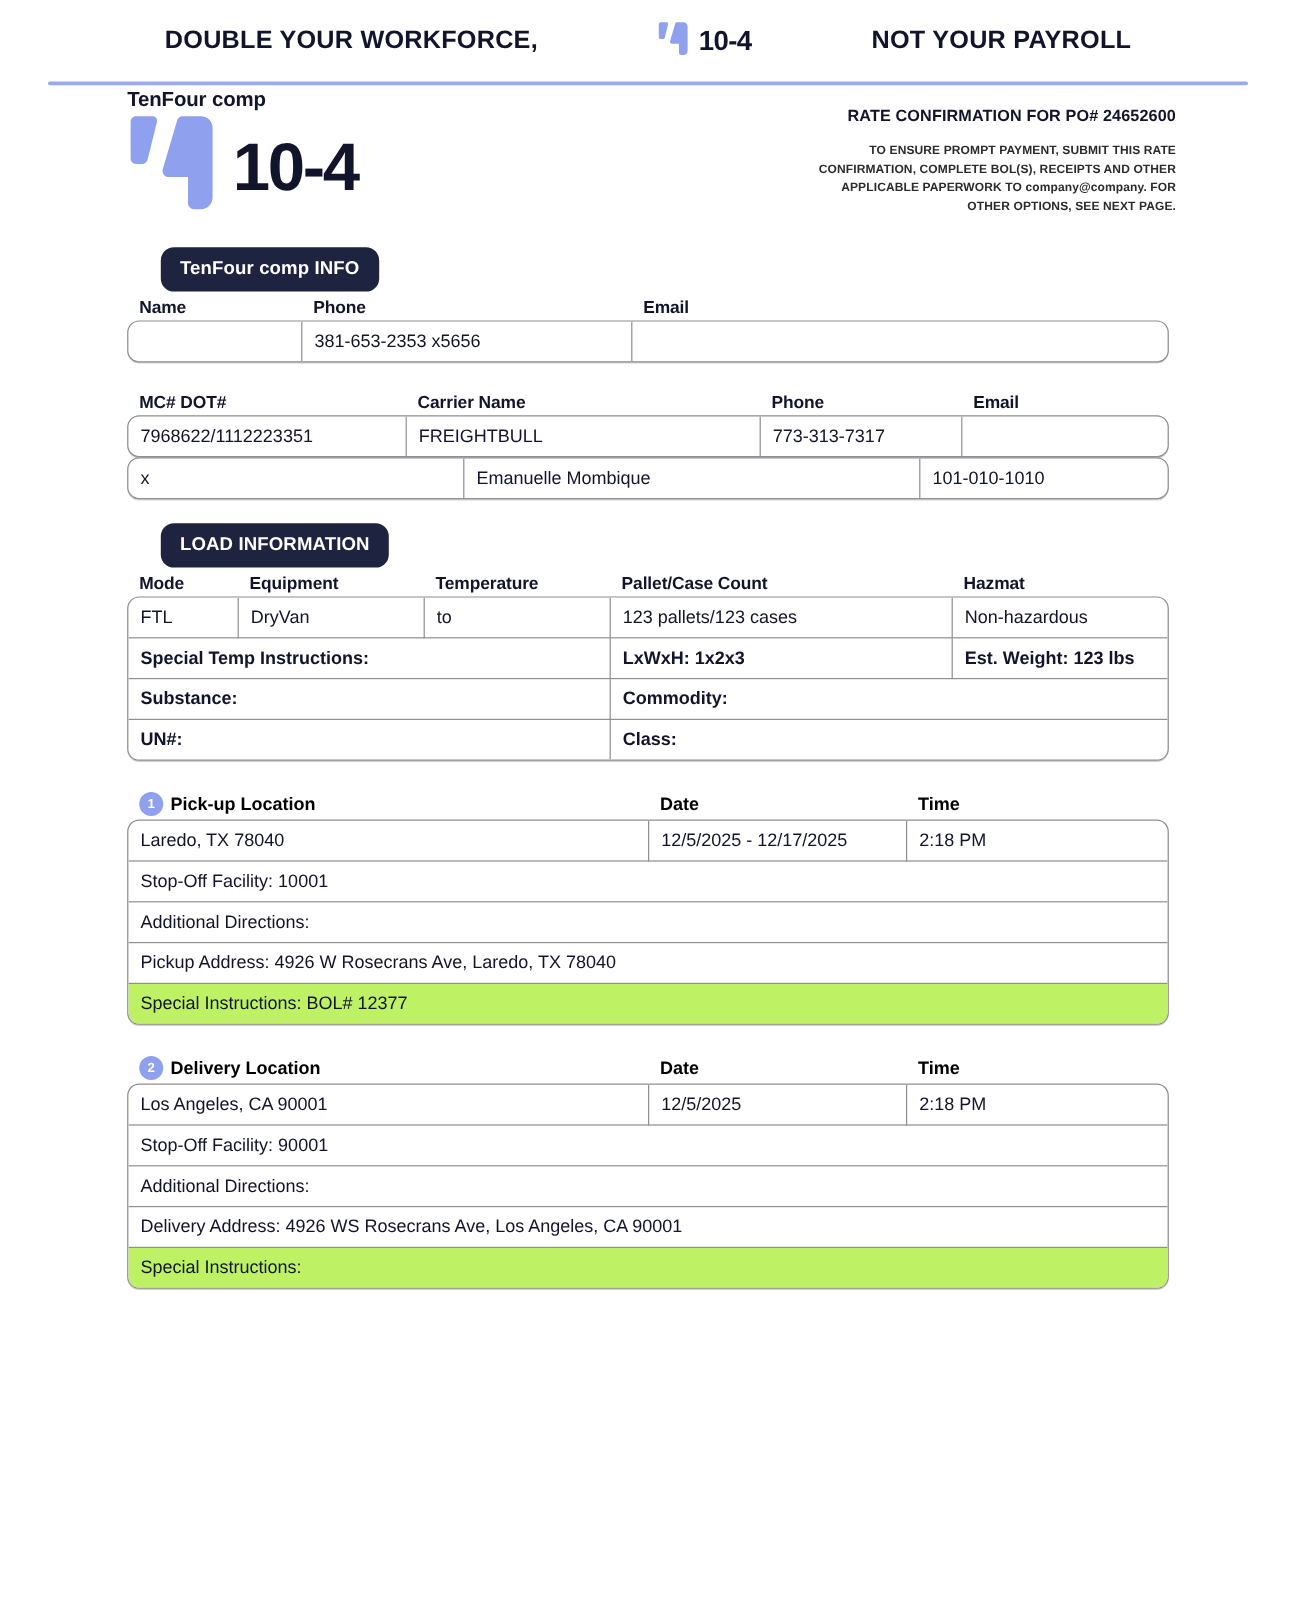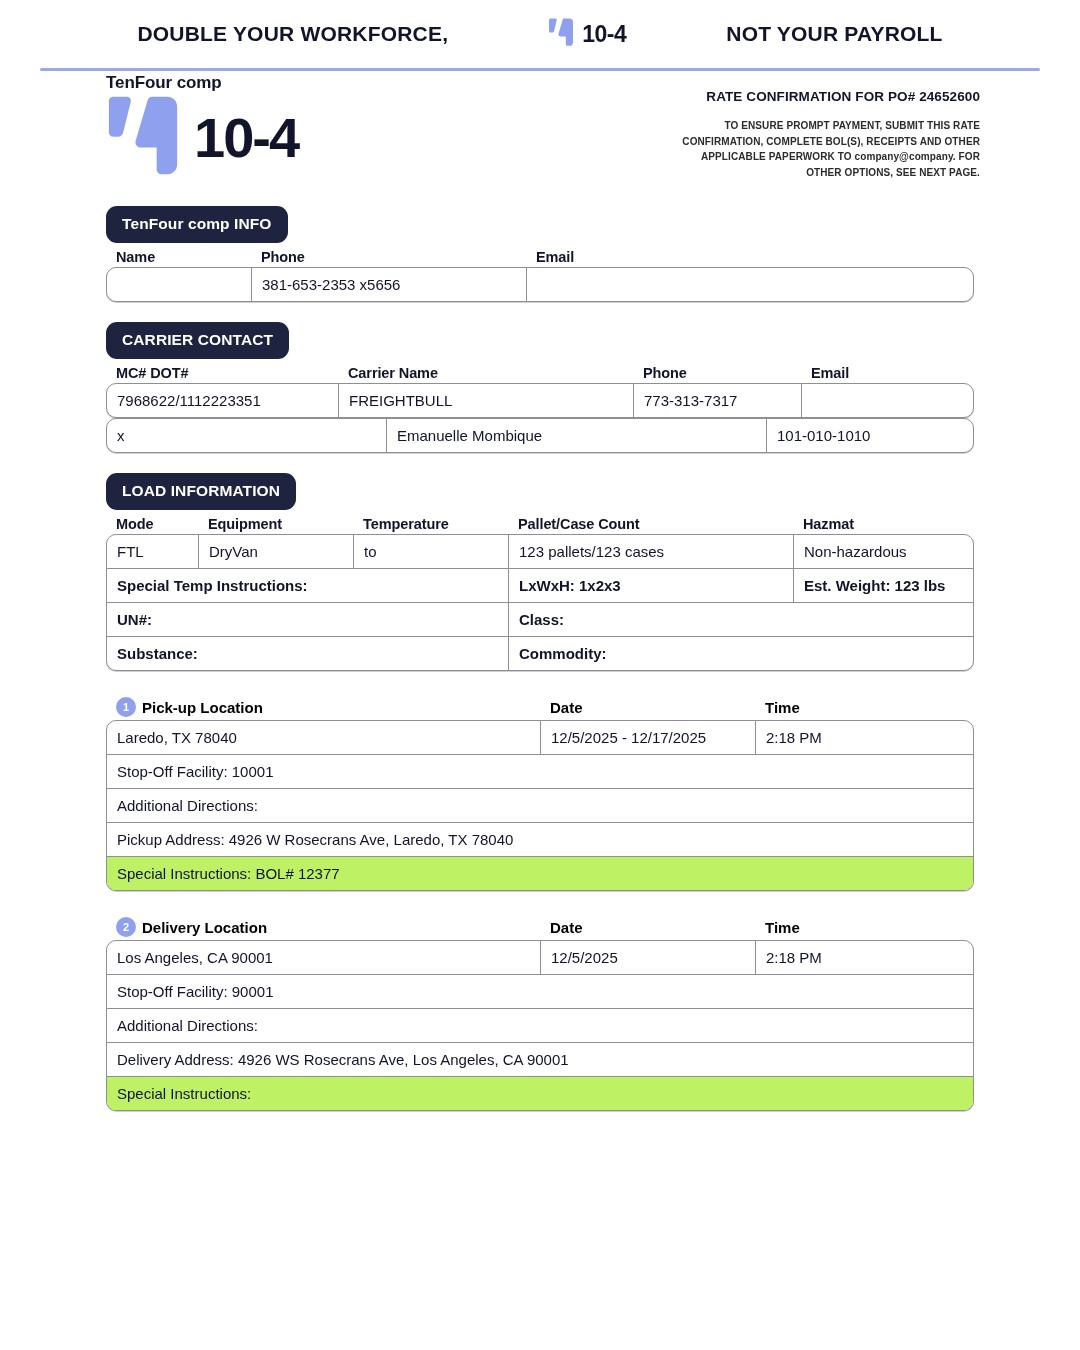--- a/index.html
+++ b/index.html
@@ -76,20 +76,21 @@
 
   .pill {
     display: inline-block;
     background: #1e2440;
     color: #ffffff;
     font-size: 15.5px;
     font-weight: 800;
     letter-spacing: .1px;
     padding: 9px 16px 10px;
     border-radius: 11px;
+    margin-left: 28px;
   }
 
   .hdr-row { display: flex; margin: 6px 0 2px 0; }
   .hdr-row .h {
     font-size: 14.5px; font-weight: 800; color: #11142b; padding-left: 10px;
     letter-spacing: -.1px;
   }
 
   table.grid {
     width: 100%;
@@ -193,21 +194,20 @@
           <td style="width:145px"></td>
           <td style="width:275px">381-653-2353 x5656</td>
           <td></td>
         </tr>
       </tbody>
         </table>
     </div>
 
     <div class="spacer-20"></div>
     <div>
-      <span class="pill">CARRIER CONTACT</span>
 
       <div class="hdr-row">
         <div class="h" style="width:232px">MC# DOT#</div>
         <div class="h" style="width:295px">Carrier Name</div>
         <div class="h" style="width:168px">Phone</div>
         <div class="h" style="flex:1">Email</div>
       </div>
 
       <table class="grid">
         <tbody>
@@ -252,26 +252,26 @@
           <td style="width:155px">to</td>
           <td style="width:285px">123 pallets/123 cases</td>
           <td>Non-hazardous</td>
         </tr>
         <tr>
           <td class="b" colspan="3" style="width:402px">Special Temp Instructions:</td>
           <td class="b" style="width:285px">LxWxH: 1x2x3</td>
           <td class="b">Est. Weight: 123 lbs</td>
         </tr>
         <tr>
+          <td class="b tall" colspan="3">Substance:</td>
+          <td class="b tall" colspan="2">Commodity:</td>
+        </tr>
+        <tr>
           <td class="b" colspan="3">UN#:</td>
           <td class="b" colspan="2">Class:</td>
-        </tr>
-        <tr>
-          <td class="b tall" colspan="3">Substance:</td>
-          <td class="b tall" colspan="2">Commodity:</td>
         </tr>
       </tbody>
         </table>
     </div>
 
     <div class="spacer-26"></div>
     <div>
       <div class="stop-hdr">
         <span class="badge">1</span>
         <span class="stop-title" style="width:408px">Pick-up Location</span>

